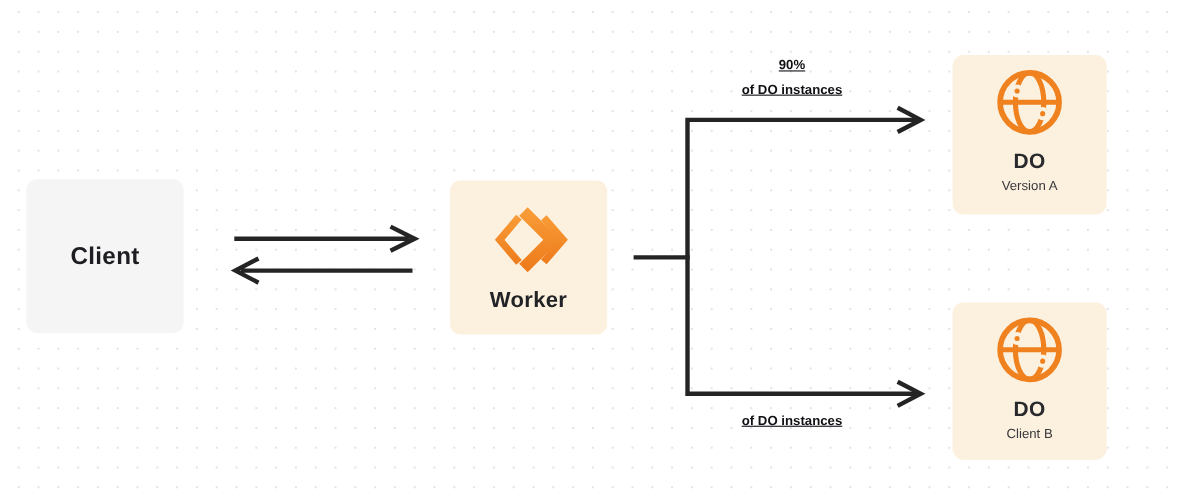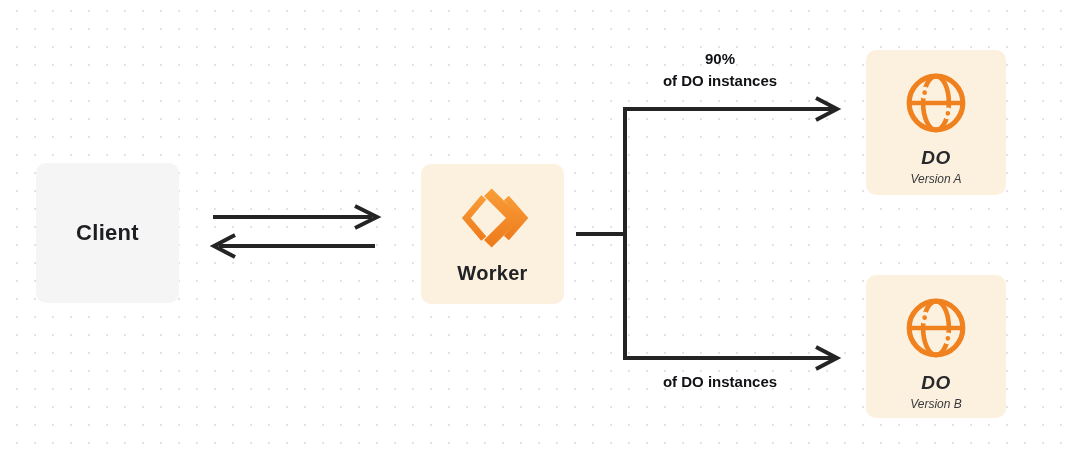--- a/index.html
+++ b/index.html
@@ -18,27 +18,28 @@
     position:absolute;
     border-radius:10px;
     display:flex;flex-direction:column;align-items:center;
     box-sizing:border-box;
   }
   .node-gray{background:#f5f5f6;justify-content:center;}
   .node-cream{background:#fcf0de;}
   .client-label{font-weight:700;font-size:22px;color:#1d1e21;letter-spacing:.3px;}
   .worker-node{padding-top:17px;}
   .worker-label{font-weight:700;font-size:20px;color:#222326;margin-top:7px;letter-spacing:.3px;}
-  .do-node{padding-top:20px;font-style:italic;}
+  .do-node{padding-top:10px;}
   .do-title{font-weight:700;font-size:19px;color:#28292c;margin-top:11px;letter-spacing:.4px;}
   .do-sub{font-weight:400;font-size:12px;color:#38393d;margin-top:3px;}
   .edge-label{
     position:absolute;left:610px;width:220px;
-    text-align:center;font-weight:700;font-size:15px;color:#101114;
+    text-align:center;font-weight:700;font-size:12px;color:#101114;
     line-height:22px;
+    text-decoration:underline;
   }
 </style>
 </head>
 <body>
 
 <div class="canvas">
 
   <svg class="connectors" viewBox="0 0 1072 452" xmlns="http://www.w3.org/2000/svg">
     <g stroke="#242424" stroke-width="4" fill="none" stroke-linejoin="miter" stroke-linecap="butt">
 
@@ -48,25 +49,25 @@
 
       <path d="M576 234 H627"></path>
 
       <path d="M833 109 L625 109 L625 358 L833 358"></path>
 
       <path d="M816 98 L837 109 L816 120"></path>
       <path d="M816 347 L837 358 L816 369"></path>
     </g>
   </svg>
 
-  <div class="node node-gray" style="left:36px;top:163px;width:143px;height:140px;align-items:center;">
+  <div class="node node-gray" style="left:24px;top:163px;width:143px;height:140px;align-items:center;">
     <span class="client-label">Client</span>
   </div>
 
-  <div class="node node-cream worker-node" style="left:421px;top:164px;width:143px;height:140px;">
+  <div class="node node-cream worker-node" style="left:409px;top:164px;width:143px;height:140px;">
     <svg width="74" height="74" viewBox="0 0 72 72" xmlns="http://www.w3.org/2000/svg">
       <defs>
         <linearGradient id="wg" x1="0" y1="0" x2="0" y2="1">
           <stop offset="0" stop-color="#f89b36"></stop>
           <stop offset="1" stop-color="#ee7c1d"></stop>
         </linearGradient>
       </defs>
       <g fill="none" stroke="url(#wg)" stroke-linejoin="miter" stroke-linecap="butt">
         <polyline points="27,16 10,36 27,56" stroke-width="6.5"></polyline>
         <polyline points="31,11 56,36 31,61" stroke-width="10.5"></polyline>
@@ -94,21 +95,21 @@
     <svg width="66" height="66" viewBox="0 0 64 64" xmlns="http://www.w3.org/2000/svg">
       <g fill="none" stroke="#f0811f" stroke-width="5">
         <circle cx="32" cy="32" r="26"></circle>
         <ellipse cx="32" cy="32" rx="12.5" ry="26" stroke-width="4.5"></ellipse>
         <line x1="7" y1="32" x2="57" y2="32" stroke-width="4.5"></line>
       </g>
       <circle cx="21" cy="22" r="4" fill="#f0811f" stroke="#fcf0de" stroke-width="3.5"></circle>
       <circle cx="43.5" cy="42" r="4" fill="#f0811f" stroke="#fcf0de" stroke-width="3.5"></circle>
     </svg>
     <span class="do-title">DO</span>
-    <span class="do-sub">Version B</span>
+    <span class="do-sub">Client B</span>
   </div>
 
   <div class="edge-label" style="top:48px;">
     <div>90%</div>
     <div>of DO instances</div>
   </div>
   <div class="edge-label" style="top:371px;">
     <div>of DO instances</div>
   </div>
 

